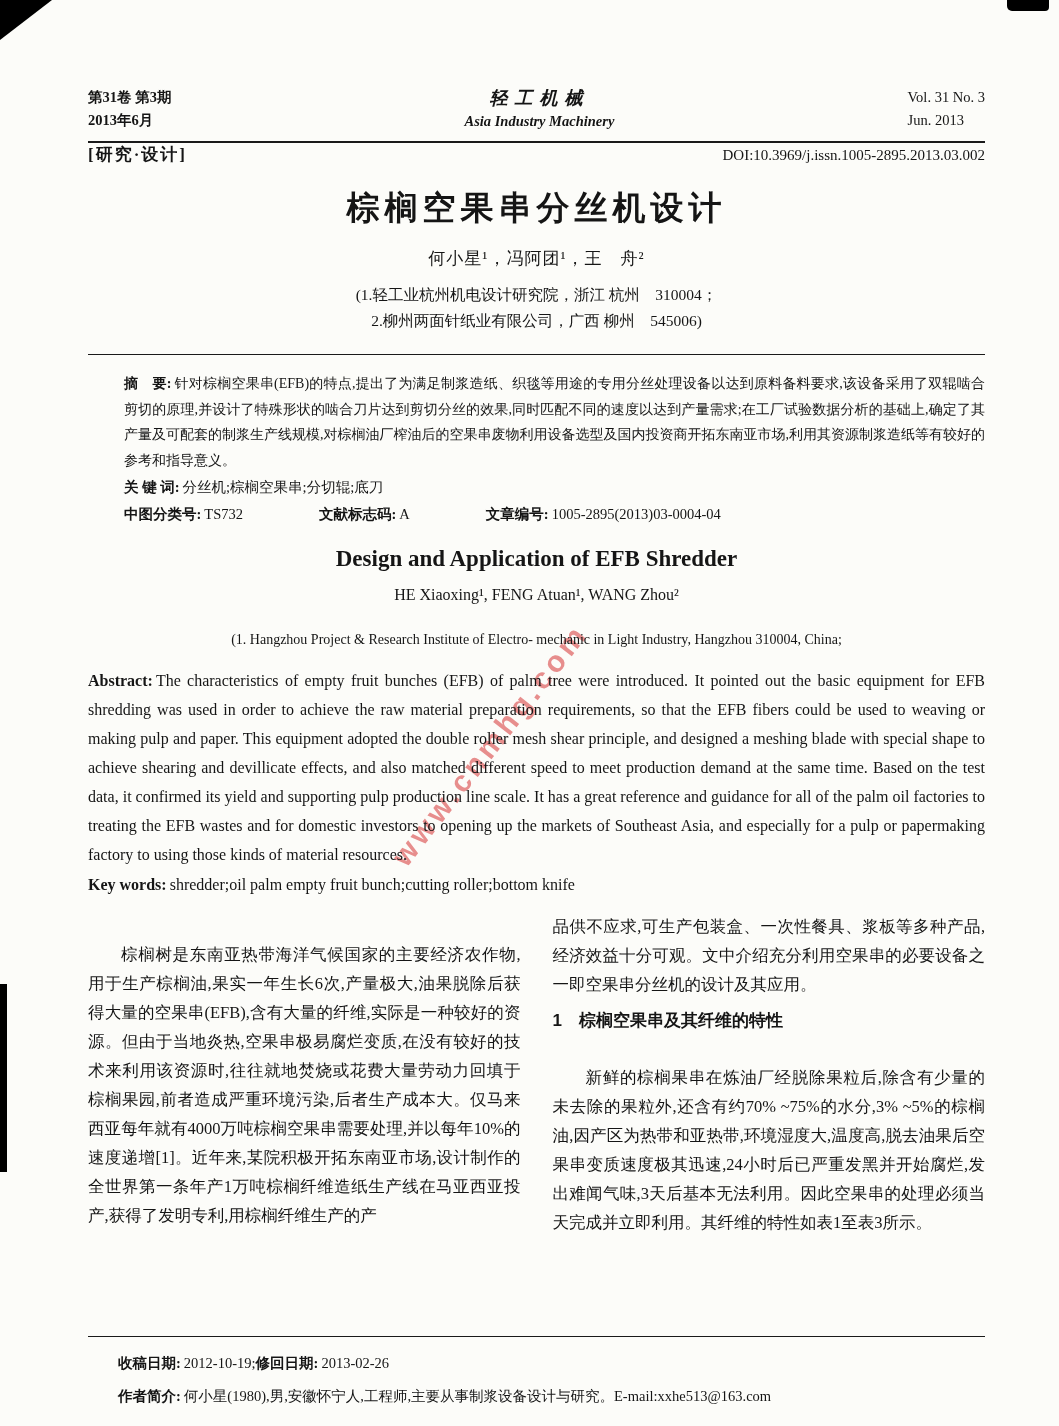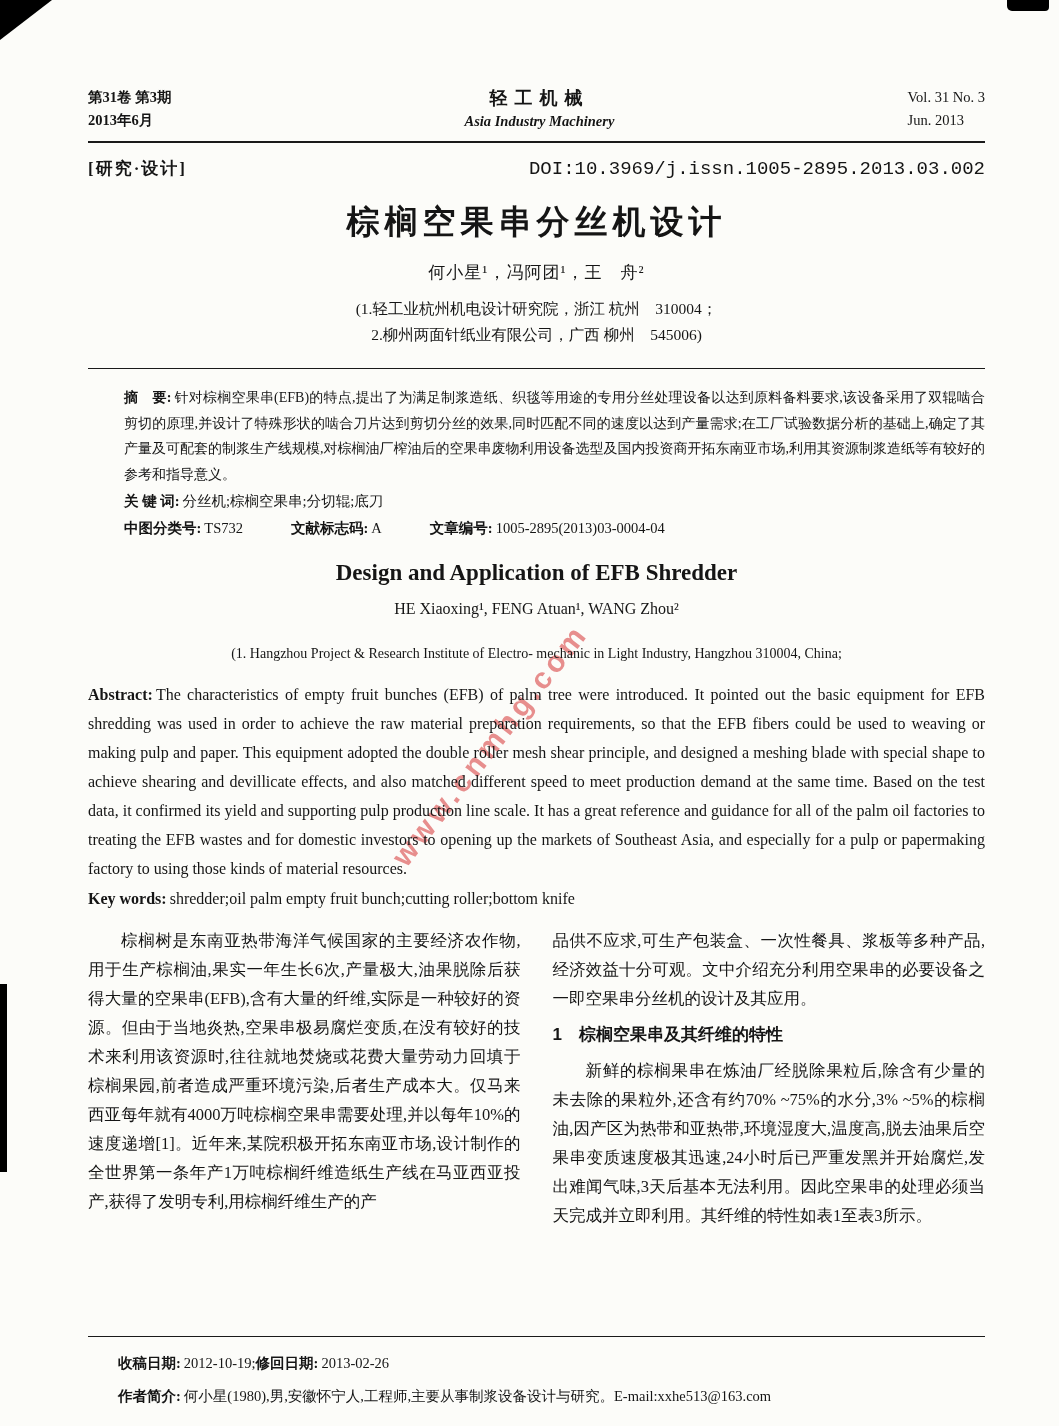--- a/index.html
+++ b/index.html
@@ -24,50 +24,50 @@
   
   .watermark { position:absolute; left:320px; top:728px; width:340px;
     text-align:center; transform:rotate(-52deg);
     font-size:30px; letter-spacing:4px; font-weight:bold; opacity:.75;
     font-family:"Liberation Sans","DejaVu Sans",sans-serif; pointer-events:none; }
 
   
   .header { display:flex; justify-content:space-between; align-items:flex-start; padding-top:86px; }
   .h-left { font-size:14.5px; line-height:23px; font-weight:bold; }
   .h-center { text-align:center; }
-  .journal-cn { font-size:18px; font-weight:bold; letter-spacing:7px; }
+  .journal-cn { font-size:18px; font-weight:bold; font-style:italic; letter-spacing:7px; }
   .journal-en { font-size:14.5px; font-weight:bold; font-style:italic; margin-top:3px; }
   .h-right { font-size:14.5px; line-height:23px; }
 
   .rule1 { border:none; border-top:2px solid #1a1a1a; margin-top:9px; }
   .rule2 { border:none; border-top:1.5px solid #1a1a1a; margin-top:20px; }
 
-  .meta-row { display:flex; justify-content:space-between; align-items:baseline; margin-top:14px; }
+  .meta-row { display:flex; justify-content:space-between; align-items:baseline; }
   .section-label { font-weight:bold; font-size:17px; letter-spacing:2px; }
-  .doi { font-size:19px;font-family:Liberation Mono, monospace; }
+  .doi { font-size:15px; }
 
   .title-cn { text-align:center; font-size:33px; font-weight:bold; margin-top:20px; letter-spacing:5px; }
   .authors-cn { text-align:center; font-size:17px; margin-top:16px; letter-spacing:1px; }
   .affils-cn { text-align:center; font-size:15.5px; line-height:26px; margin-top:12px; }
 
   .abstract-cn { margin-top:16px; padding-left:36px; font-size:14px; line-height:25.5px; text-align:justify; }
   .lbl { font-weight:bold; margin-right:3px; }
   .keywords-cn { margin-top:2px; padding-left:36px; font-size:14.5px; line-height:25px; }
-  .class-line { margin-top:5px; padding-left:36px; font-size:14.5px; display:flex; gap:48px; }
+  .class-line { margin-top:5px; padding-left:36px; font-size:14.5px; display:flex; gap:76px; }
 
   .title-en { text-align:center; font-size:23px; font-weight:bold; margin-top:22px; }
   .authors-en { text-align:center; font-size:16px; margin-top:14px; }
   .affils-en { text-align:center; font-size:14px; line-height:24px; margin-top:24px; }
 
   .abstract-en { margin-top:14px; font-size:16px; line-height:29px; text-align:justify; }
   .keywords-en { margin-top:1px; font-size:16px; line-height:29px; }
 
   .columns { display:flex; gap:32px; margin-top:13px; }
   .col { flex:1; font-size:16.5px; line-height:29px; text-align:justify; }
-  .col p.indent { text-indent:2em; }
+  .col p.indent { text-indent:2em;margin-top:28px; }
   .sec-heading { font-weight:bold; font-size:17px; margin:7px 0; font-family:"Liberation Sans","DejaVu Sans",sans-serif; }
 
   .footer { position:absolute; left:88px; width:897px; top:1336px;
     border-top:1.5px solid #1a1a1a; padding-top:10px; padding-left:30px;
     font-size:14.5px; line-height:33px; }
 </style>
 </head>
 <body>
 
 <div class="page">

